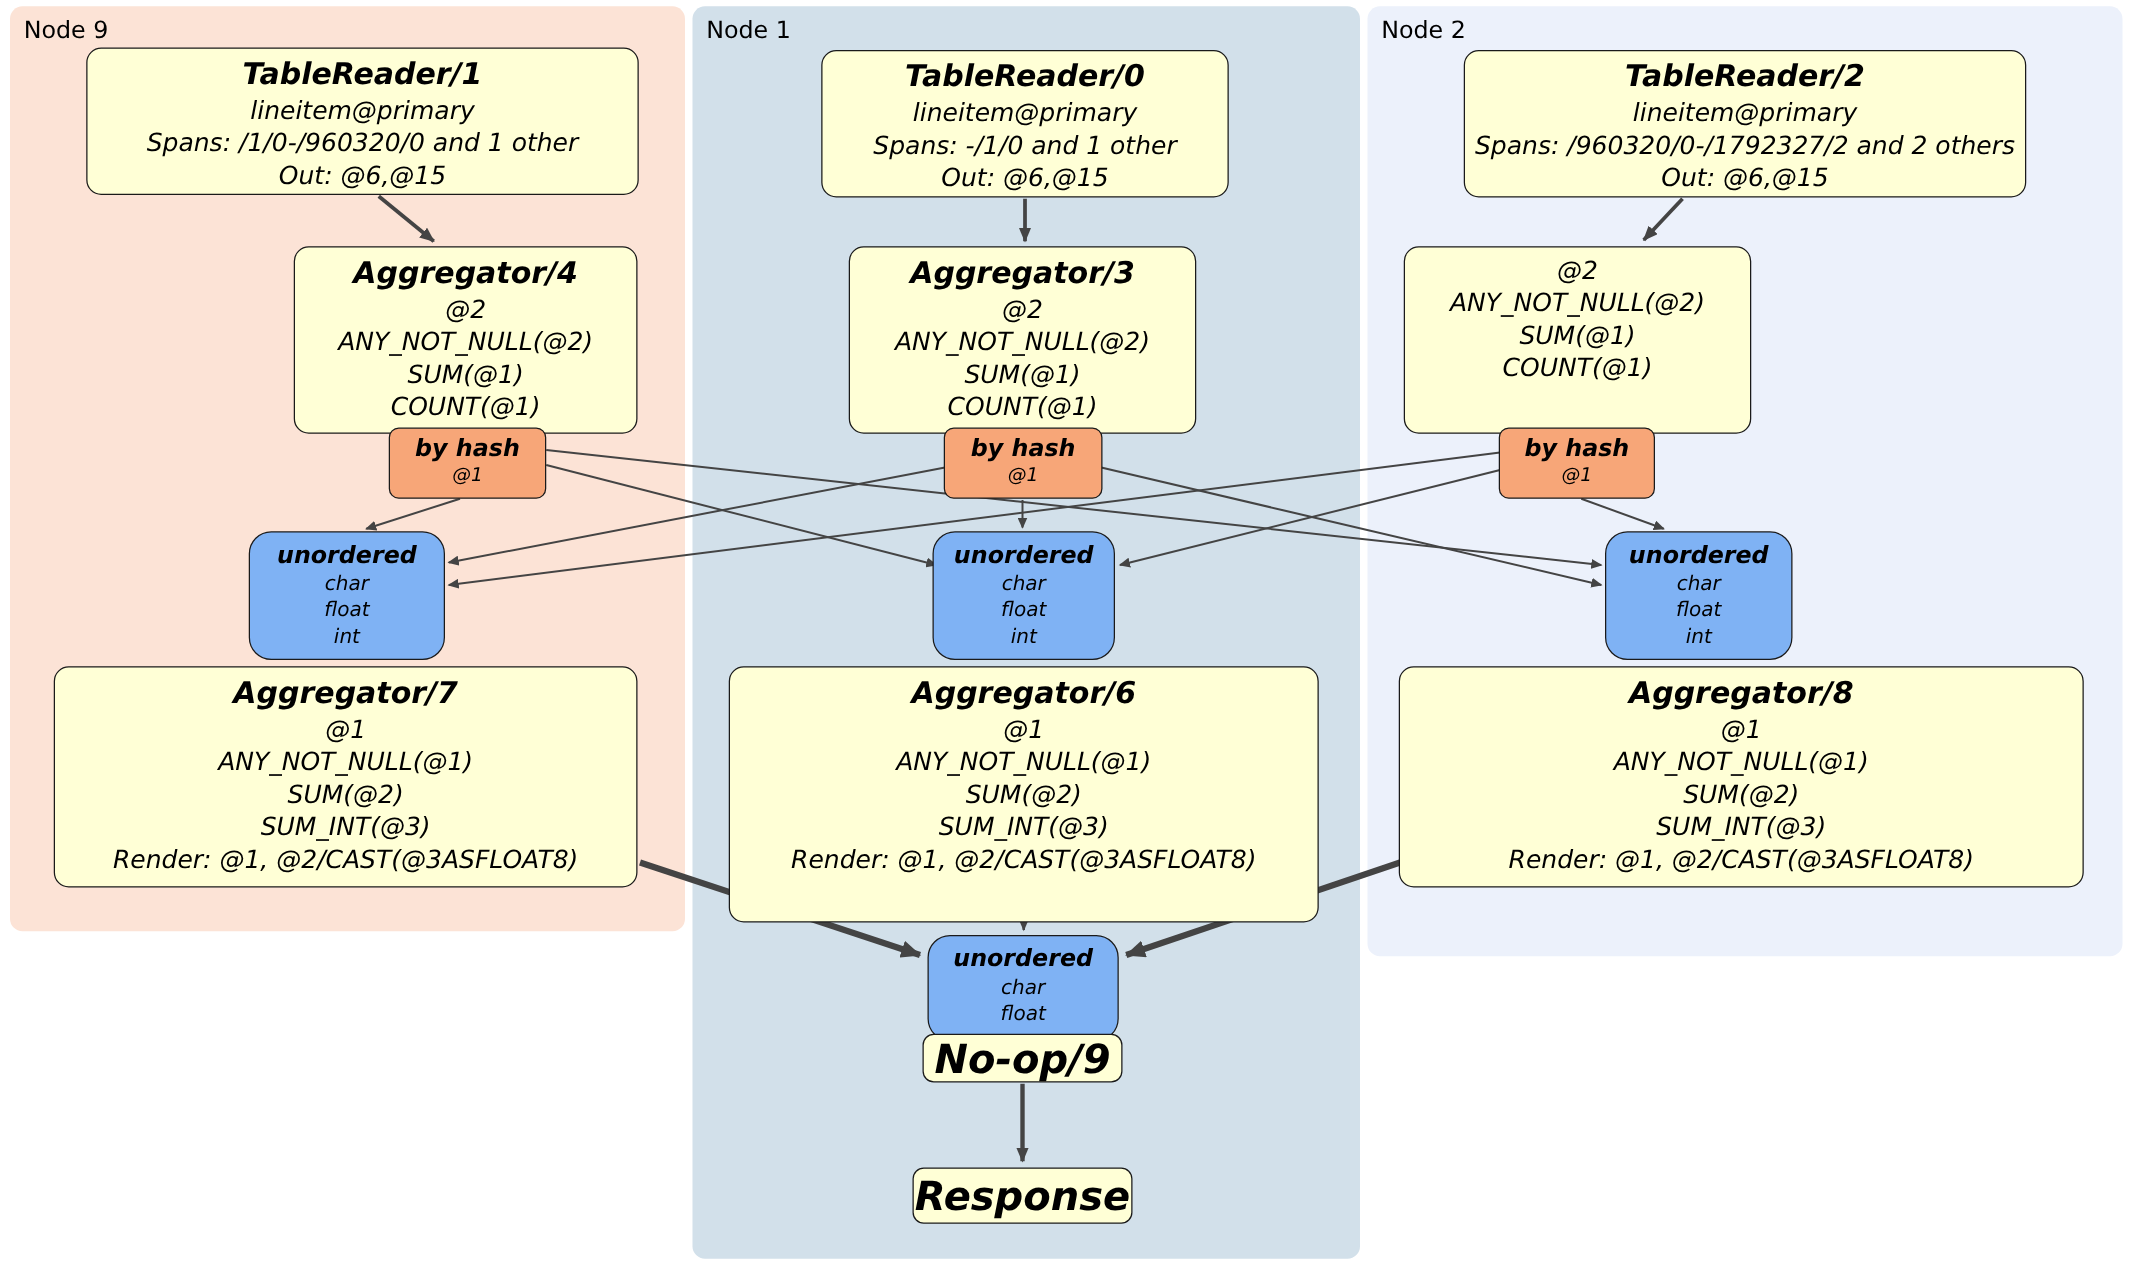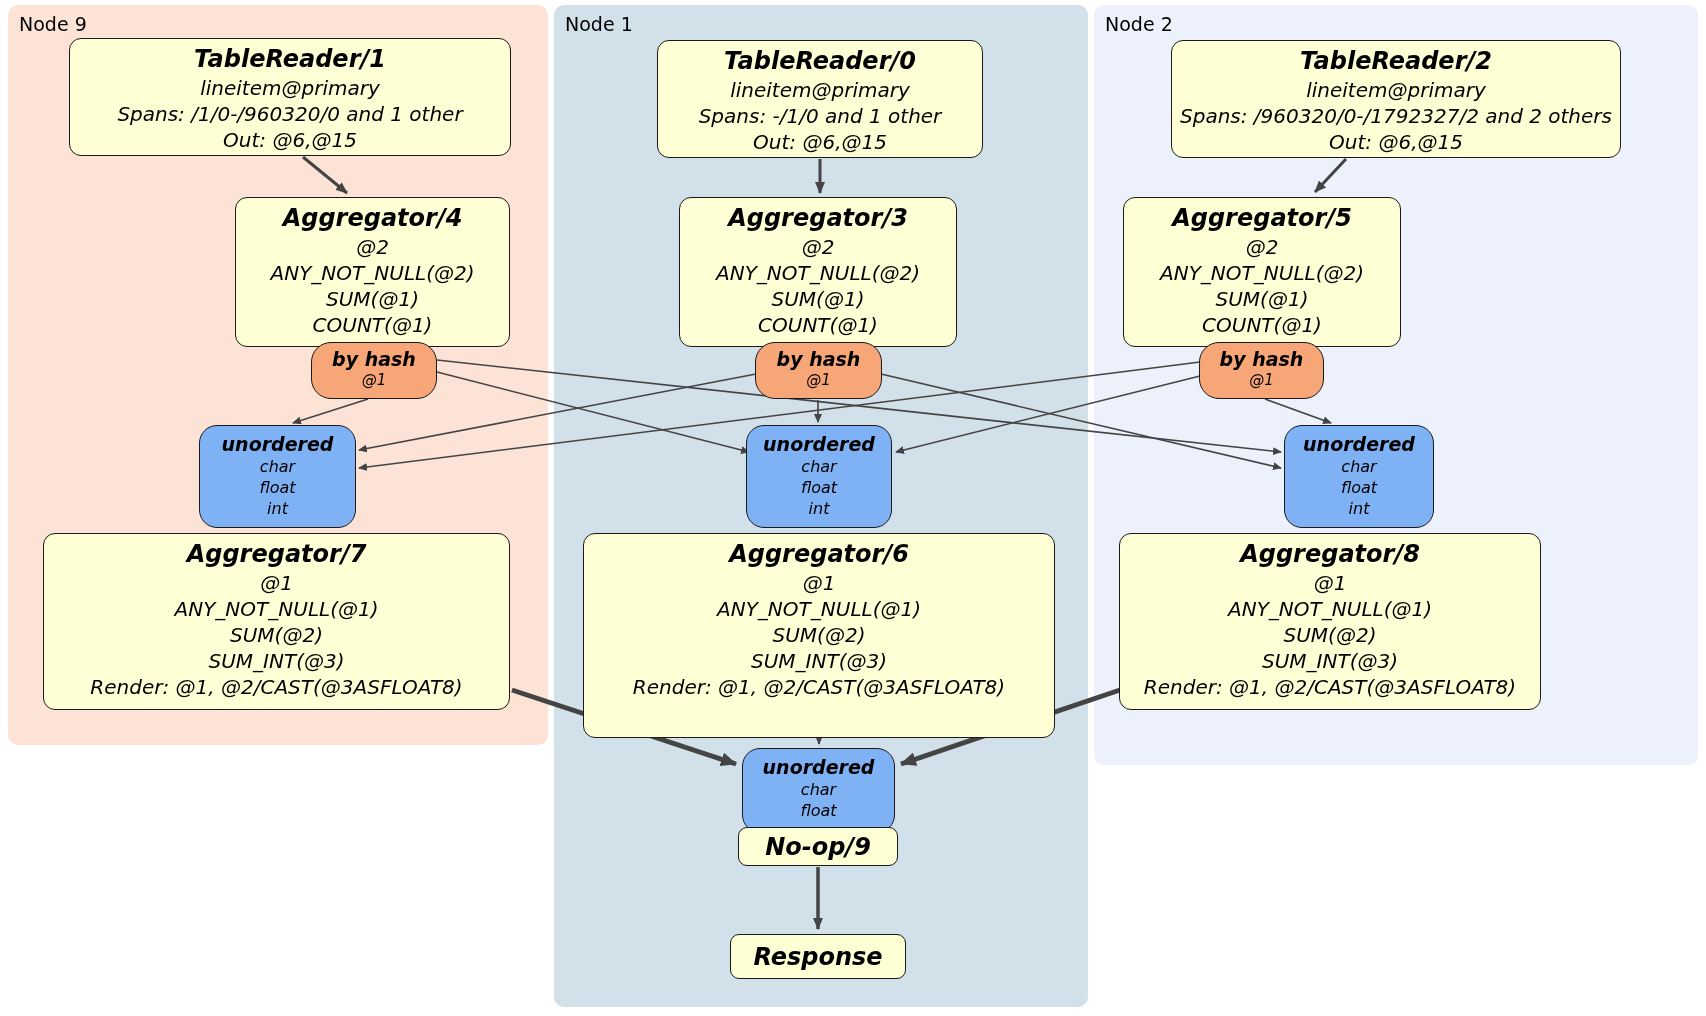--- a/index.html
+++ b/index.html
@@ -15,45 +15,45 @@
   #edges{position:absolute;left:0;top:0;z-index:1;}
   .edge{stroke:var(--edge);fill:none;}
   .arrowhead{fill:var(--edge);}
 
   .box{position:absolute;z-index:2;box-sizing:border-box;text-align:center;
        border:1.5px solid #1a1a1a;background:var(--processor_bg);font-style:italic;}
   .pbox{border-radius:12px;font-size:20px;line-height:26px;padding-top:5px;}
   .pbox .title{font-size:24px;line-height:31px;font-weight:bold;}
   .lines{white-space:pre-line;}
 
-  .router{border-radius:20px;background:var(--router_bg);font-size:15px;line-height:19px;padding-top:5px;}
+  .router{border-radius:8px;background:var(--router_bg);font-size:15px;line-height:19px;padding-top:5px;}
   .router .title{font-size:19px;line-height:23px;font-weight:bold;}
 
   .sync{border-radius:18px;background:var(--sync_bg);font-size:16px;line-height:21px;padding-top:6px;}
   .sync .title{font-size:19px;line-height:24px;font-weight:bold;}
 
   .endbox{border-radius:9px;display:flex;align-items:center;justify-content:center;}
-  .endbox .title{font-size:24px;font-weight:bold;}
+  .endbox .title{font-size:32px;font-weight:bold;}
 
   
   #tr1{left:69px;top:38px;width:442px;height:118px;}
   #tr0{left:657px;top:40px;width:326px;height:118px;}
   #tr2{left:1124px;top:40px;width:450px;height:118px;margin-left:47px;}
   #agg4{left:235px;top:197px;width:275px;height:150px;}
   #agg3{left:679px;top:197px;width:278px;height:150px;}
   #agg5{left:1123px;top:197px;width:278px;height:150px;}
   #byhash3{left:311px;top:342px;width:126px;height:57px;}
   #byhash1{left:755px;top:342px;width:127px;height:57px;}
   #byhash2{left:1199px;top:342px;width:125px;height:57px;}
   #sync3{left:199px;top:425px;width:157px;height:103px;}
   #sync1{left:746px;top:425px;width:146px;height:103px;}
   #sync2{left:1284px;top:425px;width:150px;height:103px;}
   #agg7{left:43px;top:533px;width:467px;height:177px;}
   #agg6{left:583px;top:533px;width:472px;height:205px;}
-  #agg8{left:1119px;top:533px;width:422px;height:177px;}
+  #agg8{left:1119px;top:533px;width:548px;height:177px;}
   #syncF{left:742px;top:748px;width:153px;height:85px;}
   #noop{left:738px;top:827px;width:160px;height:39px;}
   #response{left:730px;top:934px;width:176px;height:45px;}
 </style>
 </head>
 <body>
 
 <div id="canvas">
 
   <div class="region" id="region-node3">
@@ -127,21 +127,20 @@
 COUNT(@1)</div>
   </div>
   <div class="box pbox" id="agg3">
     <div class="title">Aggregator/3</div>
     <div class="lines">@2
 ANY_NOT_NULL(@2)
 SUM(@1)
 COUNT(@1)</div>
   </div>
   <div class="box pbox" id="agg5">
-    <div class="title">Aggregator/5</div>
     <div class="lines">@2
 ANY_NOT_NULL(@2)
 SUM(@1)
 COUNT(@1)</div>
   </div>
 
   <div class="box router" id="byhash3">
     <div class="title">by hash</div>
     <div class="lines">@1</div>
   </div>

